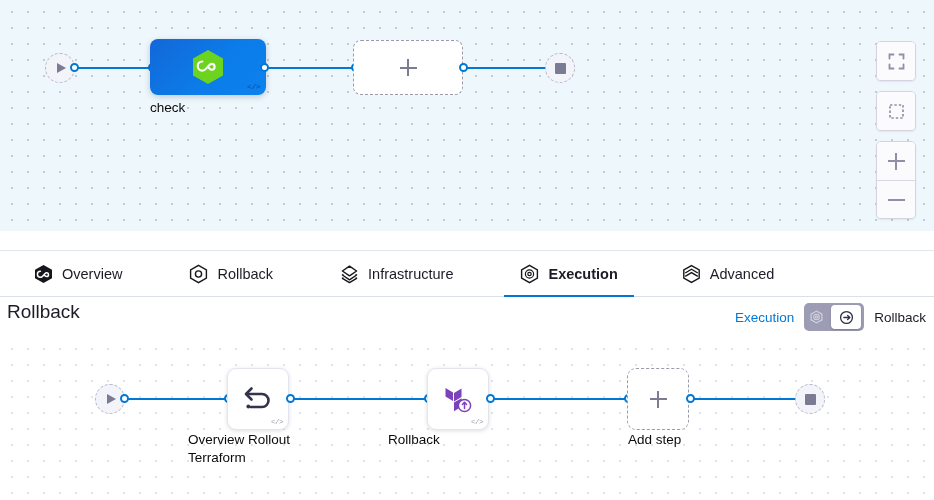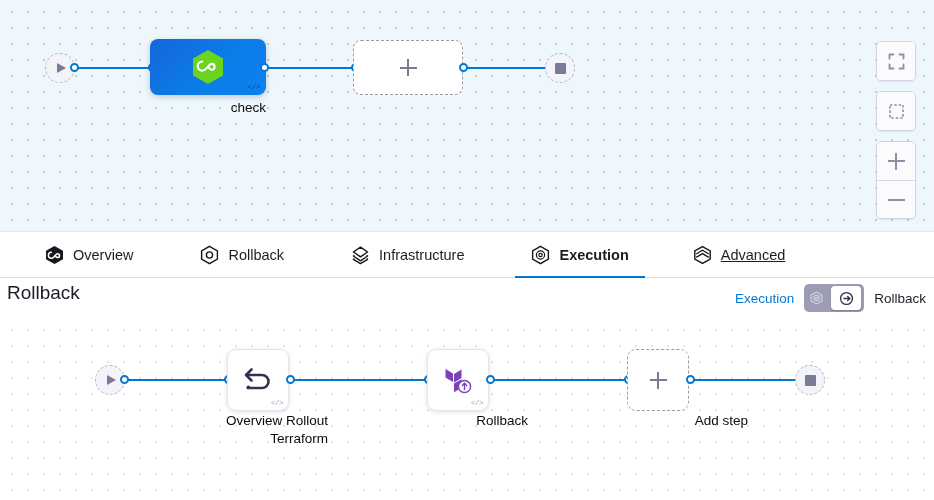--- a/index.html
+++ b/index.html
@@ -91,21 +91,21 @@
     position: absolute;
     right: 6px; bottom: 4px;
     font-size: 8px;
     color: #0b4a93;
     font-family: "Liberation Mono", monospace;
     letter-spacing: -.5px;
   }
 
   .node-label {
     position: absolute;
-    text-align: right;
+    text-align: left;
     font-size: 13.5px;
     color: #0b0b0d;
     line-height: 18px;
     white-space: nowrap;
   }
   .node-label.wrap { white-space: normal; }
 
   
   .add-node {
     position: absolute;
@@ -161,22 +161,23 @@
   
   .tabbar {
     position: relative;
     width: 934px;
     height: 47px;
     background: #ffffff;
     border-top: 1px solid #e3e8ef;
     border-bottom: 1px solid #dbe0e8;
     display: flex;
     align-items: center;
-    padding-left: 29px;
+    padding-left: 18px;
     flex: none;
+    margin-top: 19px;
   }
   .tab {
     position: relative;
     height: 47px;
     display: flex;
     align-items: center;
     gap: 9px;
     padding: 0 16px;
     font-size: 14.5px;
     color: #1c1c26;
@@ -381,21 +382,21 @@
       <span class="tab-ico">
         <svg width="19" height="20" viewBox="0 0 19 20">
           <polygon points="9.5,1.4 17.4,5.9 17.4,14.1 9.5,18.6 1.6,14.1 1.6,5.9" fill="none" stroke="#16161c" stroke-width="1.4"></polygon>
           <circle cx="9.5" cy="10" r="4.1" fill="none" stroke="#16161c" stroke-width="1.2"></circle>
           <circle cx="9.5" cy="10" r="1.7" fill="none" stroke="#16161c" stroke-width="1.2"></circle>
         </svg>
       </span>
       <span>Execution</span>
     </div>
 
-    <div class="tab" style="margin-left:32px;text-decoration:underline;">
+    <div class="tab" style="margin-left:32px;">
       <span class="tab-ico">
         <svg width="19" height="20" viewBox="0 0 19 20">
           <polygon points="9.5,1.6 17.2,6 17.2,14 9.5,18.4 1.8,14 1.8,6" fill="none" stroke="#16161c" stroke-width="1.4"></polygon>
           <path d="M3.2 12.4 9.5 8.6l6.3 3.8" fill="none" stroke="#16161c" stroke-width="1.3"></path>
           <path d="M3.2 9 9.5 5.2 15.8 9" fill="none" stroke="#16161c" stroke-width="1.3"></path>
         </svg>
       </span>
       <span>Advanced</span>
     </div>
   </div>

